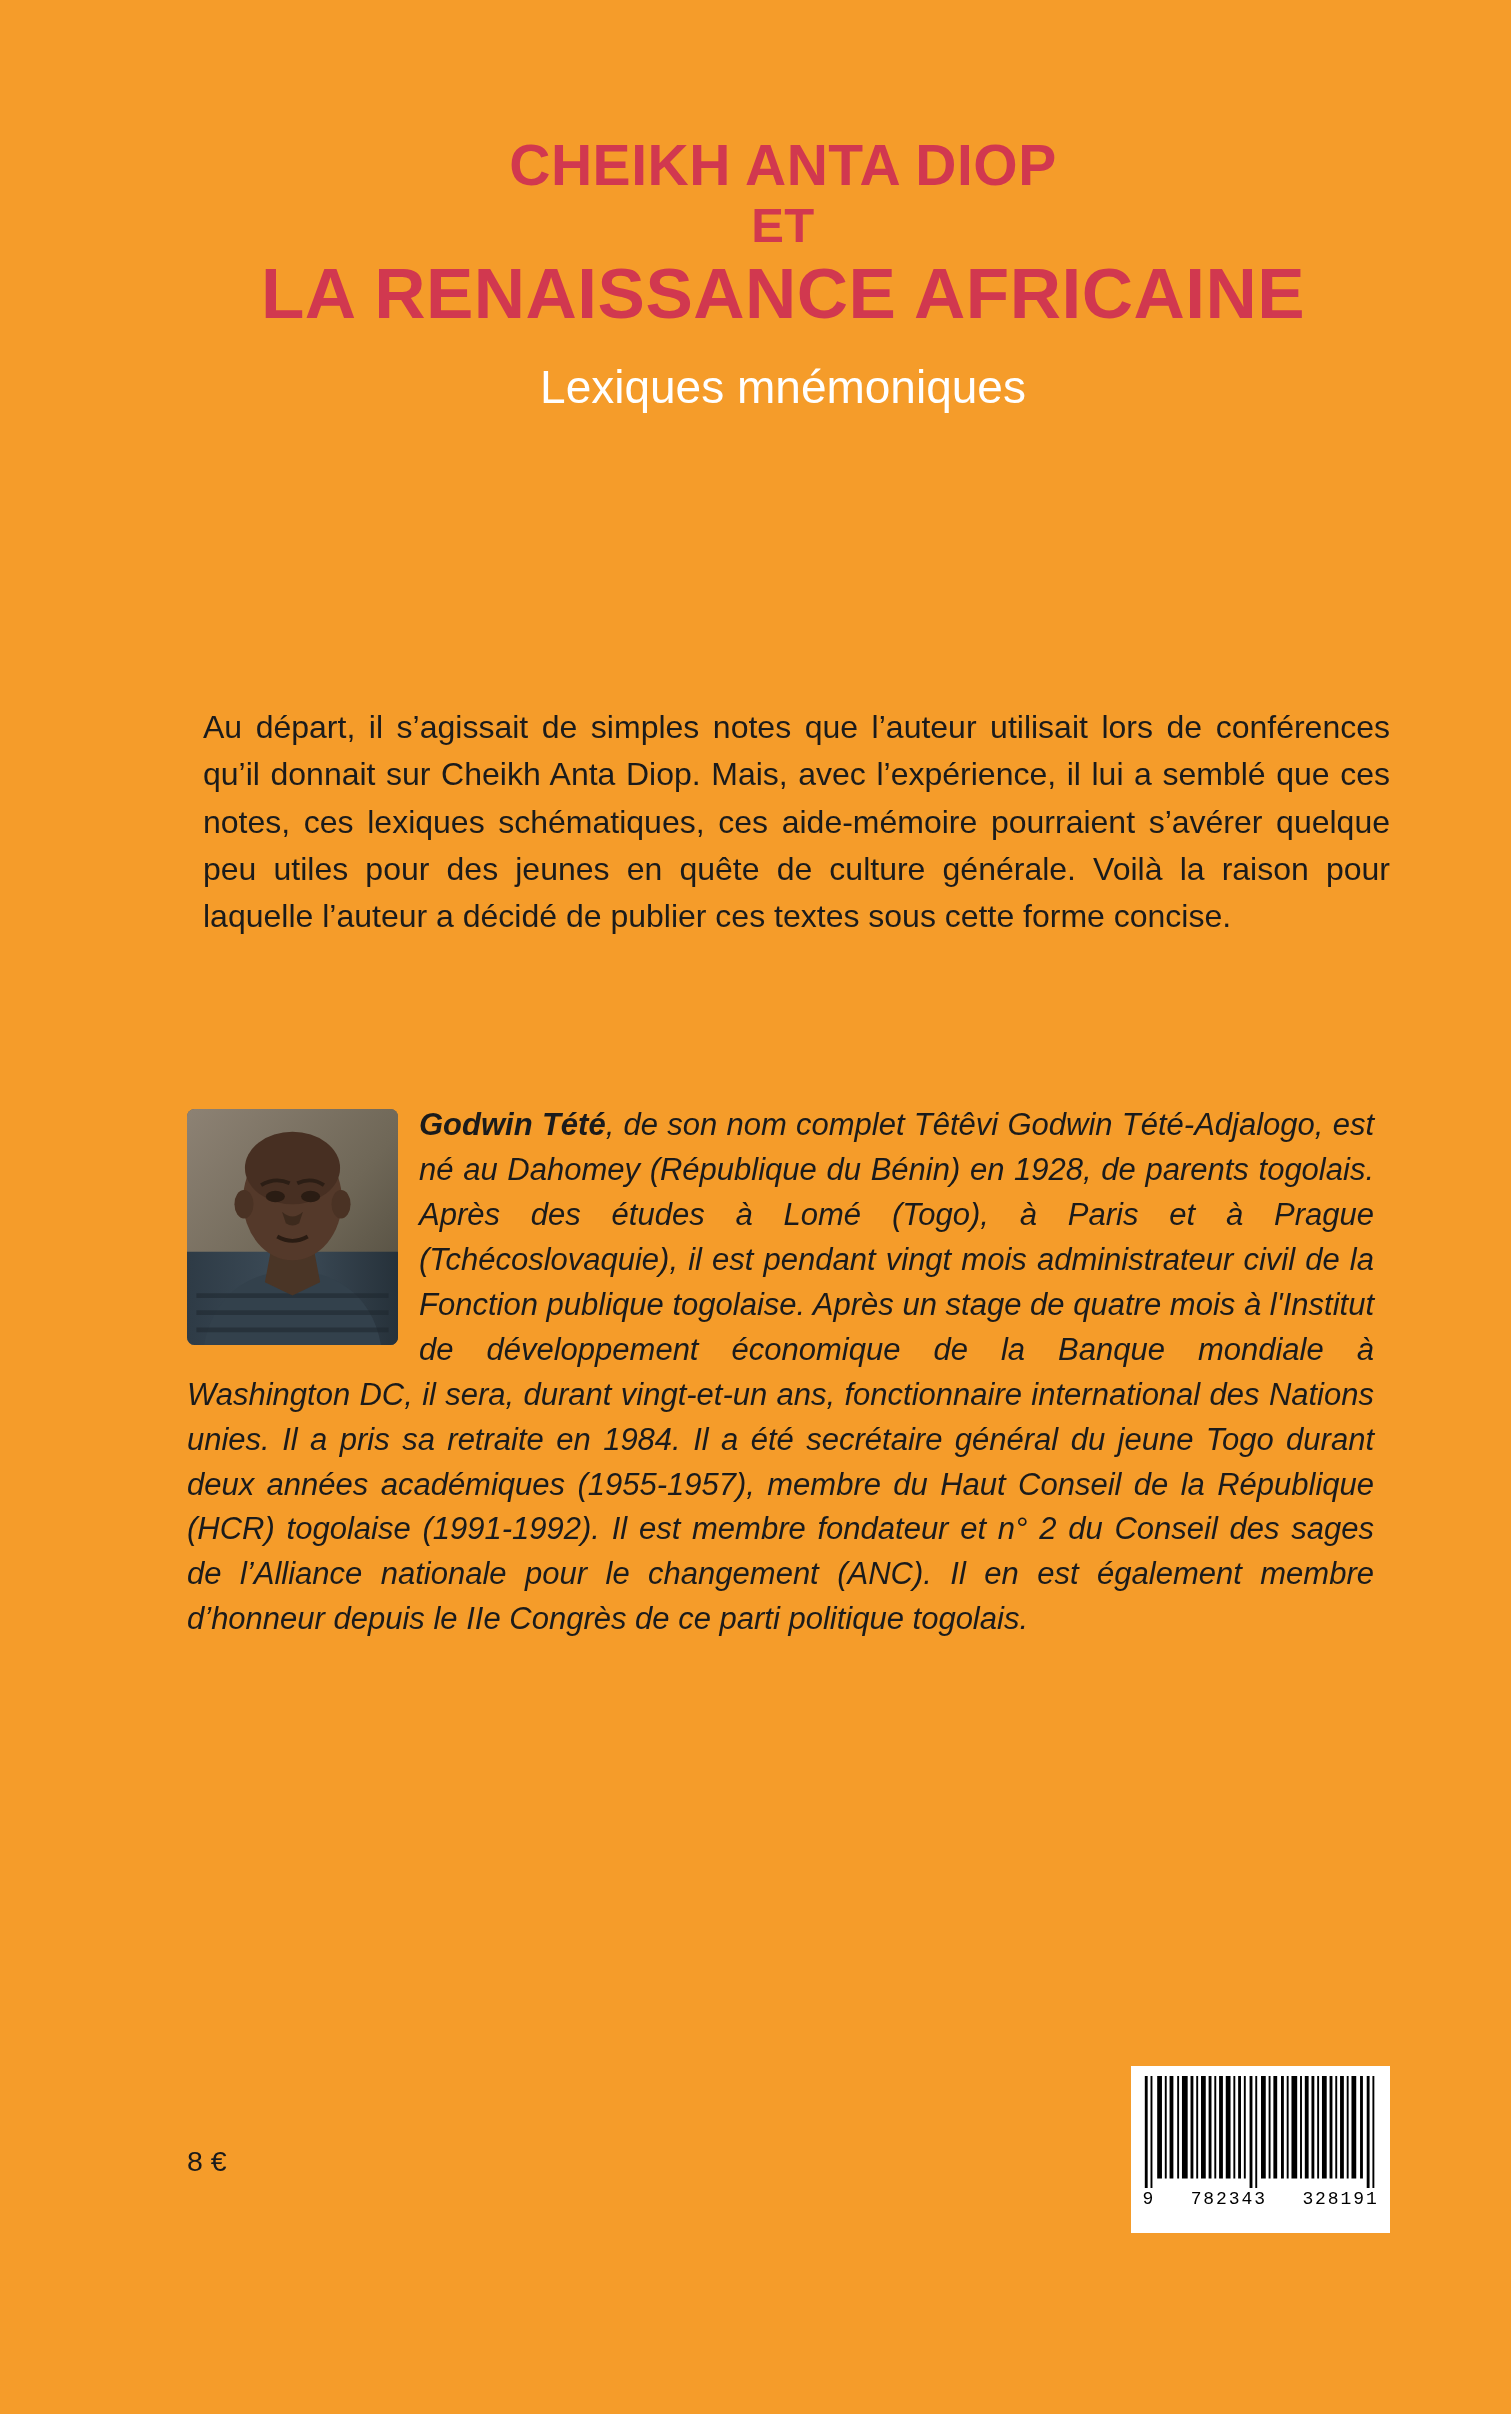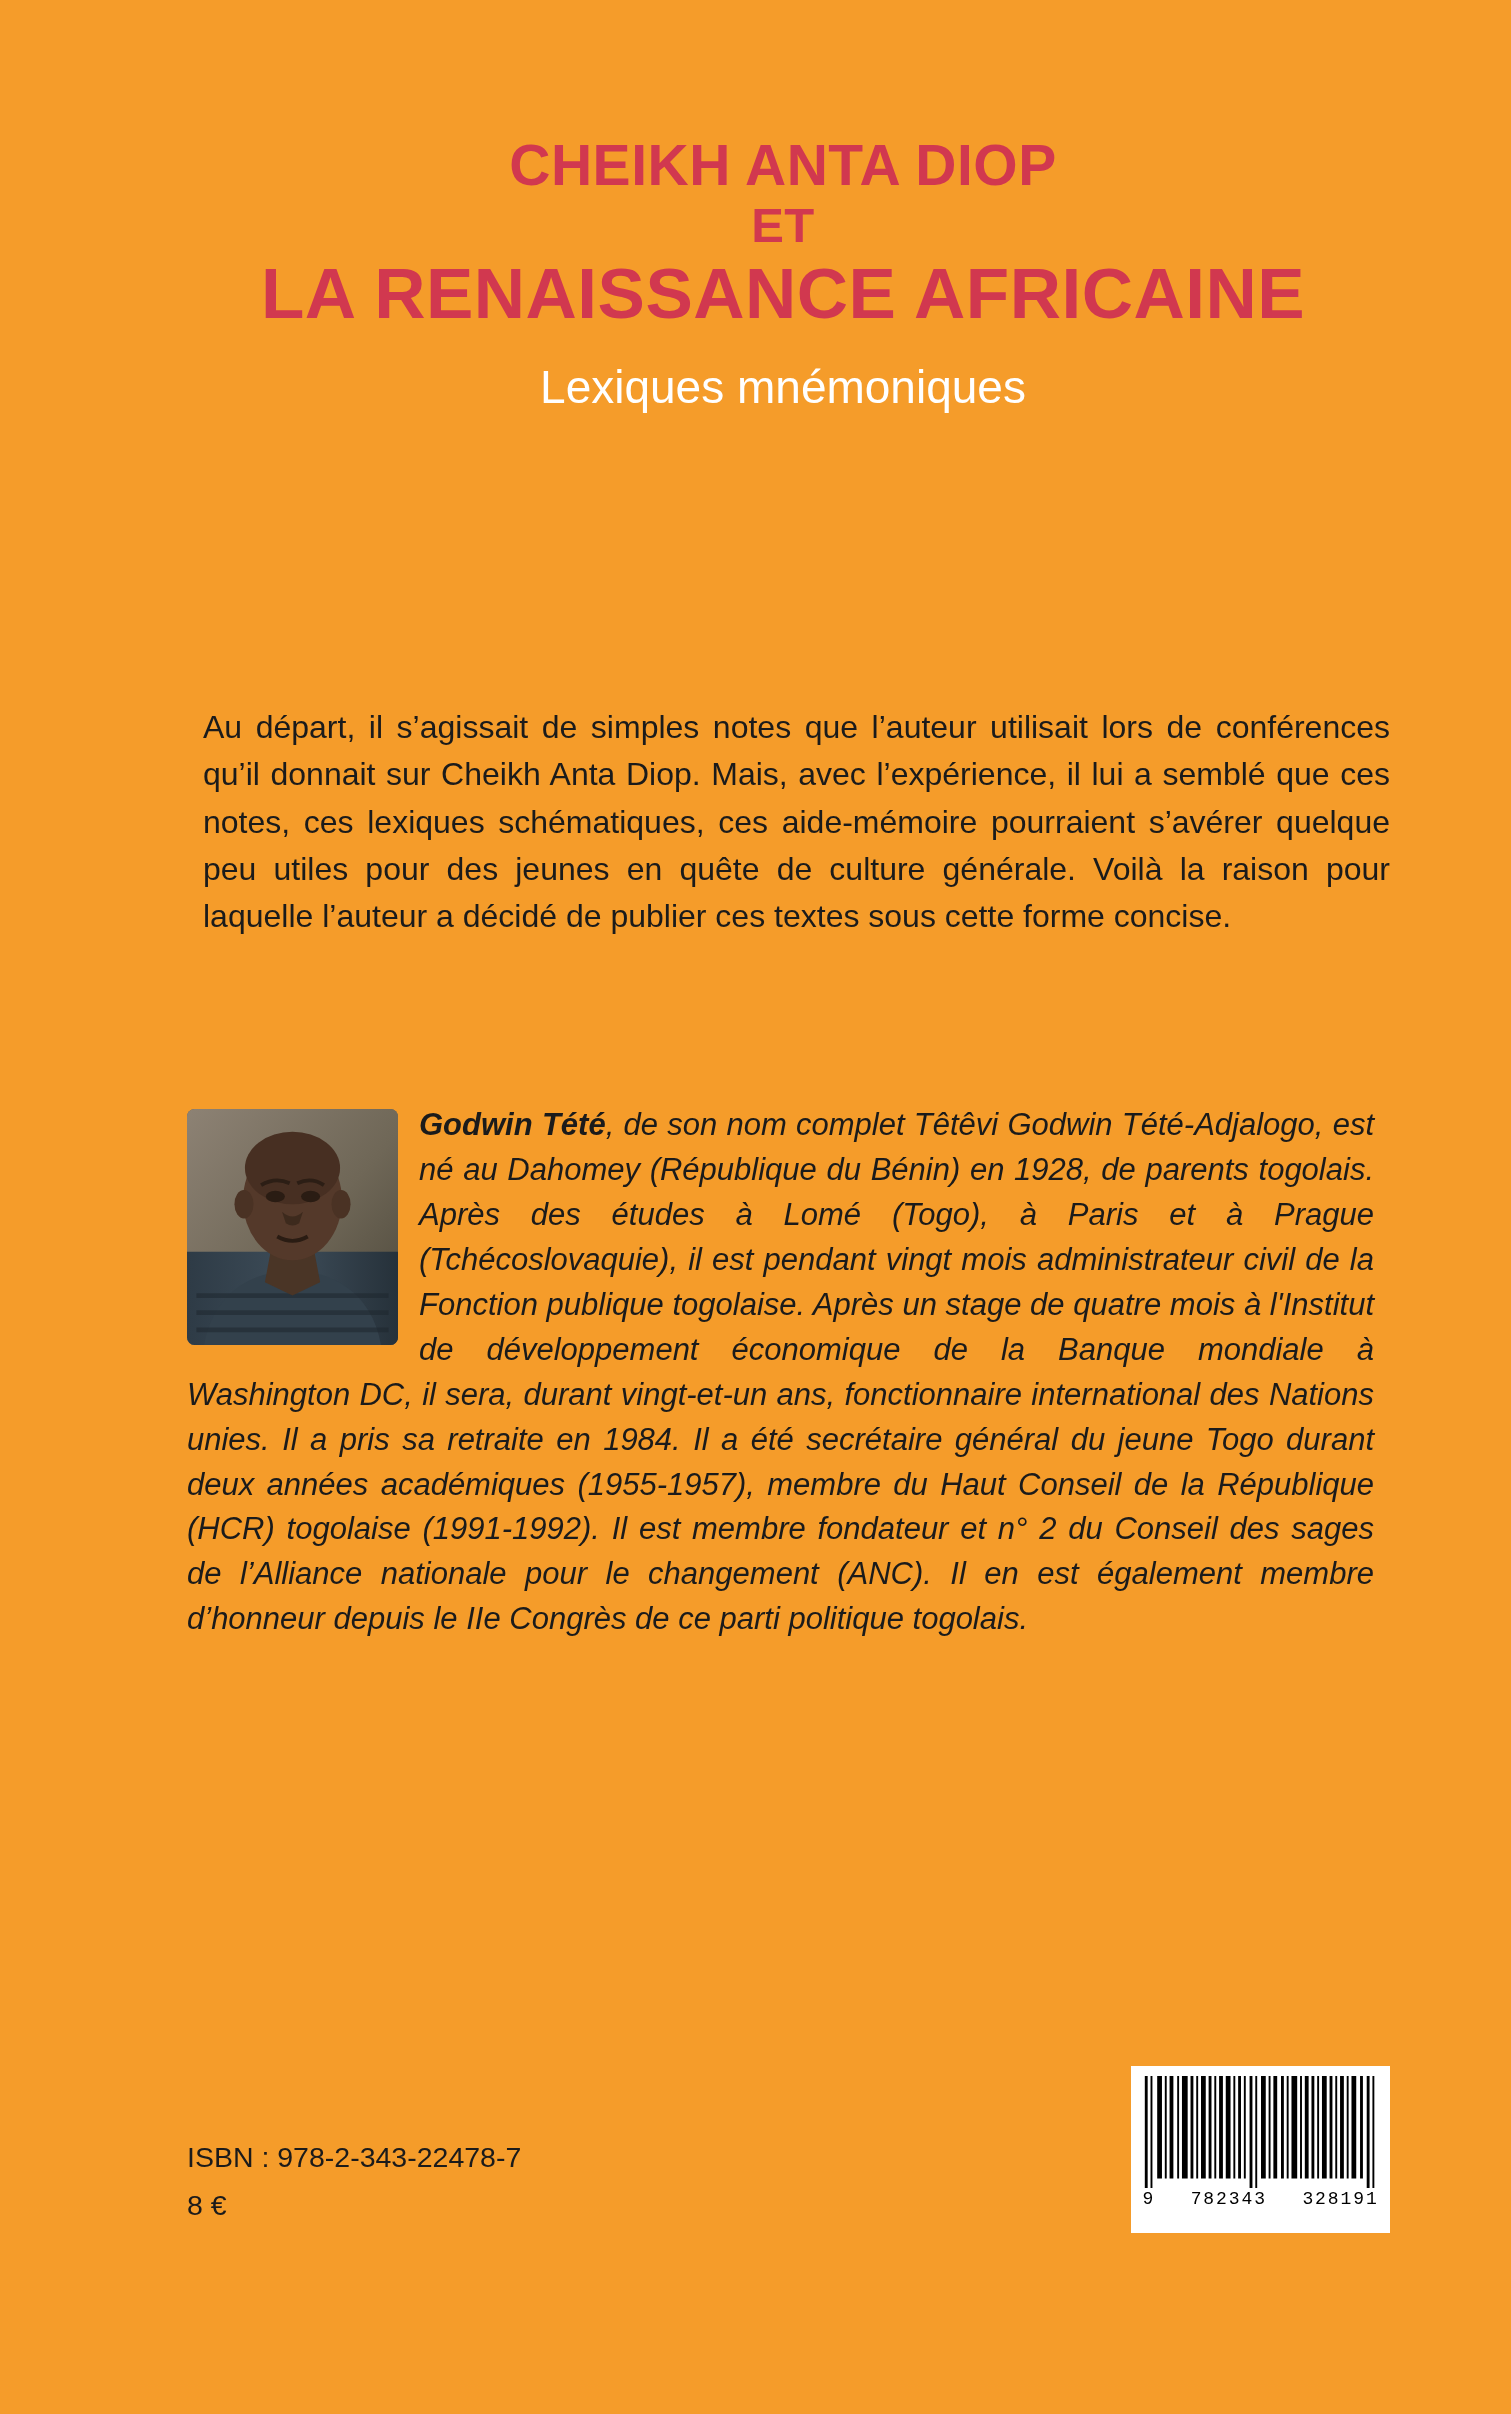--- a/index.html
+++ b/index.html
@@ -186,21 +186,20 @@
         <path d="M100 108 q11 10 22 0 l-4 12 q-7 5 -14 0 Z" fill="#3d2a1d"></path>
         <path d="M95 134 q16 9 32 0" stroke="#2a1c13" stroke-width="4" fill="none"></path>
         <path d="M78 80 q15 -9 30 -2" stroke="#2c1e15" stroke-width="4" fill="none"></path>
         <path d="M116 78 q15 -7 28 2" stroke="#2c1e15" stroke-width="4" fill="none"></path>
       </svg>
     </div>
     <span class="author-name">Godwin Tété</span><span>, de son nom complet Têtêvi Godwin Tété-Adjalogo, est né au Dahomey (République du Bénin) en 1928, de parents togolais. Après des études à Lomé (Togo), à Paris et à Prague (Tchécoslovaquie), il est pendant vingt mois administrateur civil de la Fonction publique togolaise. Après un stage de quatre mois à l'Institut de développement économique de la Banque mondiale à Washington DC, il sera, durant vingt-et-un ans, fonctionnaire international des Nations unies. Il a pris sa retraite en 1984. Il a été secrétaire général du jeune Togo durant deux années académiques (1955-1957), membre du Haut Conseil de la République (HCR) togolaise (1991-1992). Il est membre fondateur et n° 2 du Conseil des sages de l’Alliance nationale pour le changement (ANC). Il en est également membre d’honneur depuis le IIe Congrès de ce parti politique togolais.</span>
   </div>
 
   <div class="isbn-block">
-    <div>ISBN : 978-2-343-22478-7</div>
     <div class="price">8 €</div>
   </div>
 
   <div class="barcode">
     <svg class="barcode-bars" viewBox="0 0 252 118" preserveAspectRatio="none">
       <g fill="#000">
         <rect x="4" y="0" width="3" height="118"></rect>
         <rect x="10" y="0" width="2" height="118"></rect>
         <rect x="17" y="0" width="5" height="108"></rect>
         <rect x="25" y="0" width="2" height="108"></rect>

